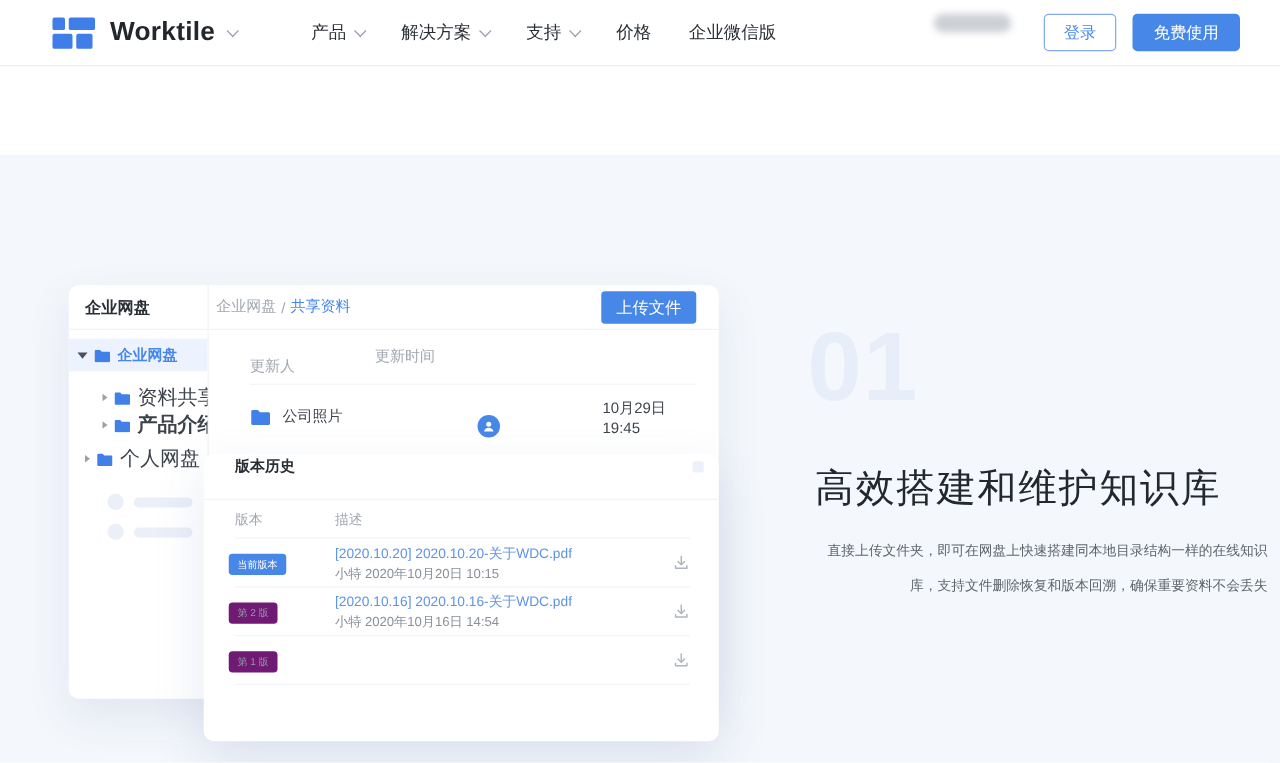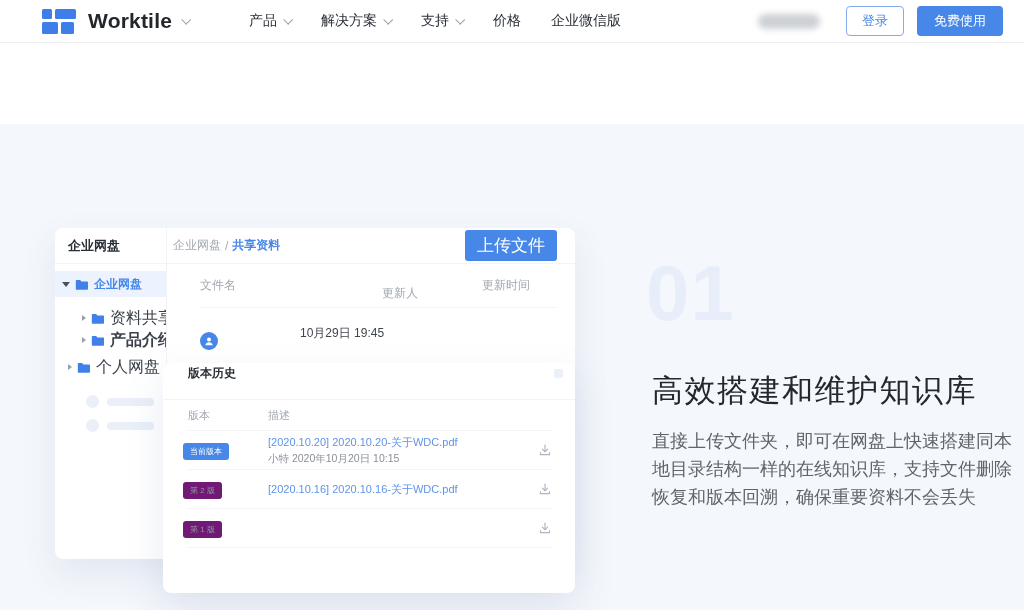--- a/index.html
+++ b/index.html
@@ -1,60 +1,60 @@
 <!DOCTYPE html>
 <html><head>
 <meta charset="utf-8">
 <style>
   * { margin:0; padding:0; box-sizing:border-box; }
   html,body { width:1024px; height:610px; overflow:hidden; }
   body { font-family:"Liberation Sans","DejaVu Sans",sans-serif; background:#ffffff; position:relative; }
 
   
-  .topbar { position:absolute; left:0; top:0; width:1024px; height:43px; background:#fff;
+  .topbar { position:absolute; left:0; top:0; width:1024px; height:53px; background:#fff;
             border-bottom:1px solid #EDEFF3; display:flex; align-items:center; z-index:10; }
   .logo-mark { position:relative; width:34px; height:25px; margin-left:42px; flex:0 0 auto; }
   .logo-mark div { position:absolute; background:#3F7EE8; border-radius:1.5px; }
   .lm1 { left:0; top:0; width:10px; height:10px; }
   .lm2 { left:13px; top:0; width:21px; height:10px; }
   .lm3 { left:0; top:13px; width:16px; height:12px; }
   .lm4 { left:19px; top:13px; width:13px; height:12px; }
   .brand { font-size:21px; font-weight:700; color:#23272B; margin-left:12px; letter-spacing:.2px; }
   .chev { width:7px; height:7px; border-right:1.6px solid #9BA1AB; border-bottom:1.6px solid #9BA1AB;
           transform:rotate(45deg) translateY(-1px); display:inline-block; margin-left:7px; margin-bottom:2px; }
   .brand-chev { margin-left:10px; }
   .nav { display:flex; align-items:center; margin-left:60px; }
   .nav-item { display:flex; align-items:center; font-size:14px; color:#2A2F36; margin-right:30px; cursor:pointer; white-space:nowrap; }
-  .right-group { margin-left:auto; display:flex; align-items:center; margin-right:21px; }
+  .right-group { margin-left:auto; display:flex; align-items:flex-start; margin-right:32px; }
   .phone-blur { width:62px; height:15px; background:#C4C8CE; border-radius:8px; filter:blur(3px); opacity:.85; margin-right:26px; }
   .btn-login { font-size:13px; color:#4787E8; background:#fff; border:1px solid #85ABEC; border-radius:4px;
                padding:5px 15px; margin-right:13px; cursor:pointer; }
   .btn-cta { font-size:13px; color:#fff; background:#4787E8; border:none; border-radius:4px;
              padding:6px 17px; cursor:pointer; }
 
   
   .hero { position:absolute; left:0; top:124px; width:1024px; height:486px; background:#F4F7FB; }
 
   .watermark { position:absolute; left:646px; top:254px; font-size:78px; font-weight:800;
                color:#E8EEF9; line-height:1; letter-spacing:1px; }
   .f-title { position:absolute; left:652px; top:370px; font-size:31px; font-weight:400;
              color:#23282F; letter-spacing:1.5px; white-space:nowrap; }
-  .f-desc { position:absolute; left:652px; top:427px; width:362px; font-size:18px;
-            line-height:28px; color:#5F656D; }
+  .f-desc { position:absolute; left:652px; top:427px; width:362px; font-size:11px;
+            line-height:28px; color:#5F656D;text-align:right; }
 
   
   .main-card { position:absolute; left:55px; top:228px; width:520px; height:331px; background:#fff;
                border-radius:8px; box-shadow:0 14px 34px rgba(70,100,160,.10); z-index:2;
                display:grid; grid-template-columns:112px 1fr; grid-template-rows:36px 1fr; overflow:hidden; }
   .s-head { border-right:1px solid #F1F3F7; border-bottom:1px solid #F1F3F7; display:flex; align-items:center;
             padding-left:13px; font-size:13px; font-weight:700; color:#2A2F36; }
   .m-head { border-bottom:1px solid #F1F3F7; display:flex; align-items:center; padding:0 18px 0 6px; }
   .crumb { font-size:12px; color:#A2A8B1; display:flex; align-items:center; gap:4px; }
-  .crumb .cur { color:#4787E8; font-weight:700; }
-  .btn-upload { margin-left:auto; font-size:17px; color:#fff; background:#4787E8; border:none;
+  .crumb .cur { color:#4787E8; font-weight:400; }
+  .btn-upload { margin-left:auto; font-size:13px; color:#fff; background:#4787E8; border:none;
                 border-radius:3px; padding:4px 12px; cursor:pointer; }
 
   .s-body { border-right:1px solid #F1F3F7; padding-top:7px; overflow:hidden; }
   .tree-row { display:flex; align-items:center; height:22px; font-size:16px; color:#3C424B; cursor:pointer; }
   .tree-row .lbl { margin-left:6px; white-space:nowrap; }
   .tr-active { height:26px; background:#EDF3FE; padding-left:7px; font-size:12px; }
   .tr-active .lbl { color:#4787E8; font-weight:600; }
   .caret-down { width:0; height:0; border-left:4px solid transparent; border-right:4px solid transparent;
                 border-top:5px solid #4A505A; margin-right:5px; }
   .caret-right { width:0; height:0; border-top:3.5px solid transparent; border-bottom:3.5px solid transparent;
@@ -194,25 +194,30 @@
       </div>
     <div class="skel skel2">
         <span class="dot"></span>
         <span class="bar"></span>
       </div>
   </div>
 
   <div class="m-body">
     <div class="table">
       <div class="t-head">
-        <span class="c-name">文件名</span>
         <span class="c-user">更新人</span>
         <span class="c-time">更新时间</span>
       </div>
       <div class="t-row">
+        <span class="c-name">
+          <svg class="folder-ic" width="16" height="13" viewBox="0 0 16 13">
+              <path d="M1 2.2C1 1.5 1.5 1 2.2 1h4.1l1.6 1.7h6.9c.7 0 1.2.5 1.2 1.2v7.9c0 .7-.5 1.2-1.2 1.2H2.2C1.5 13 1 12.5 1 11.8z" fill="#4080E8"></path>
+            </svg>
+          <span class="fname">公司照片</span>
+        </span>
         <span class="c-user">
           <span class="avatar">
             <svg width="12" height="12" viewBox="0 0 12 12">
                 <circle cx="6" cy="4.4" r="2" fill="#fff"></circle>
                 <path d="M2.2 10.2c.5-2 2-3 3.8-3s3.3 1 3.8 3z" fill="#fff"></path>
               </svg>
           </span>
         </span>
         <span class="c-time">10月29日  19:45</span>
       </div>
@@ -244,20 +249,21 @@
           <path d="M2.8 11v2.3h10.4V11"></path>
         </svg>
     </span>
   </div>
   <div class="v-sep"></div>
 
   <div class="v-row">
     <span class="badge-col"><span class="badge badge-old">第 2 版</span></span>
     <span class="desc-col">
       <div class="v-link">[2020.10.16] 2020.10.16-关于WDC.pdf</div>
+      <div class="v-meta">小特 2020年10月16日 14:54</div>
     </span>
     <span class="dl">
       <svg width="14" height="14" viewBox="0 0 16 16" fill="none" stroke="#AEB5BF" stroke-width="1.3" stroke-linecap="round" stroke-linejoin="round">
           <path d="M8 2.5v7"></path>
           <path d="M5 7l3 3 3-3"></path>
           <path d="M2.8 11v2.3h10.4V11"></path>
         </svg>
     </span>
   </div>
   <div class="v-sep"></div>

